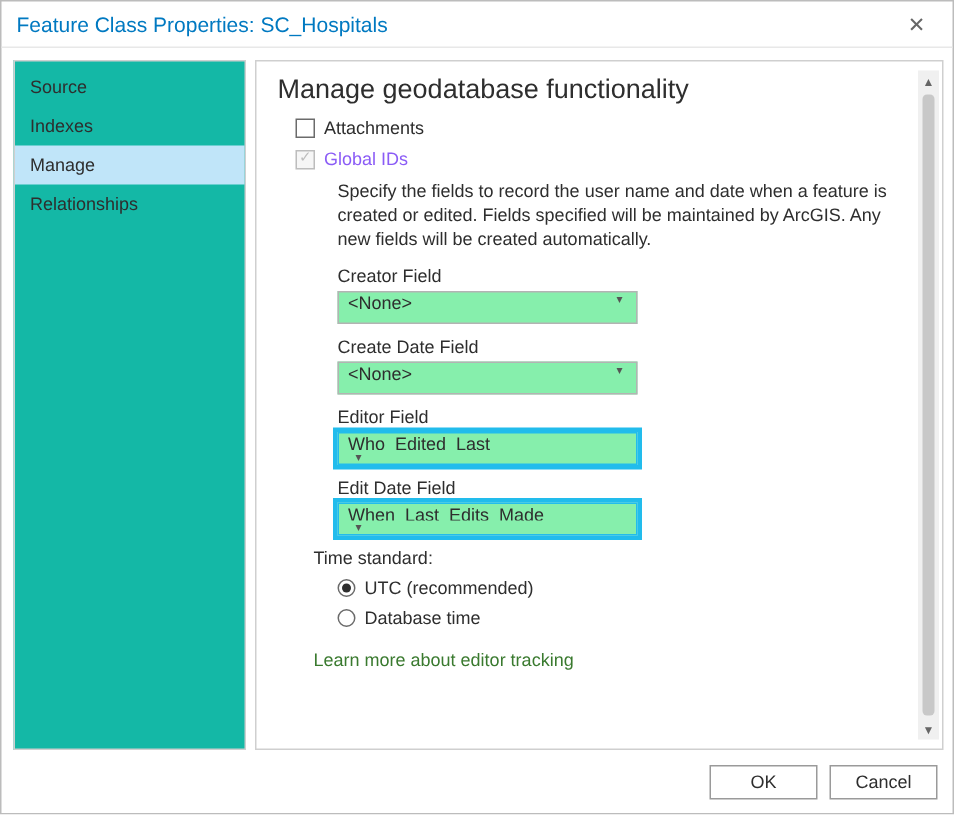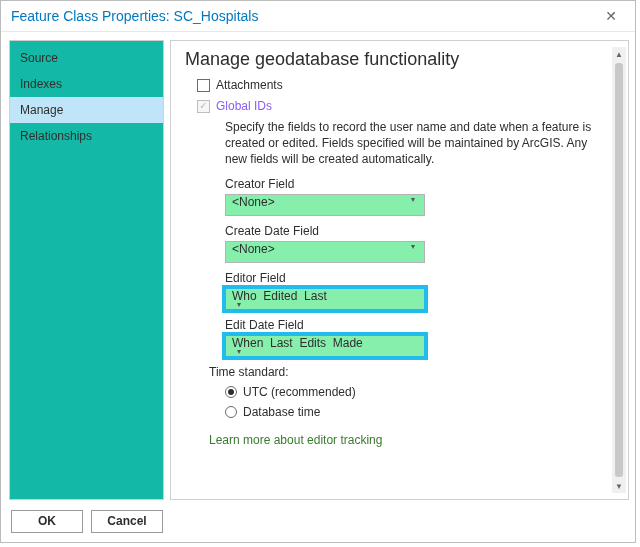--- a/index.html
+++ b/index.html
@@ -196,23 +196,23 @@
   bottom: 16px;
   left: 3px;
   right: 3px;
   background: #c8c8c8;
   border-radius: 3px;
 }
 .footer {
   height: 42px;
   display: flex;
   align-items: center;
+  justify-content: flex-end;
   padding: 0 10px;
   gap: 8px;
-  font-weight: bold;
 }
 .btn {
   min-width: 72px;
   height: 23px;
   border: 1px solid #9a9a9a;
   background: #fff;
   display: inline-flex;
   align-items: center;
   justify-content: center;
   padding: 0 12px;

